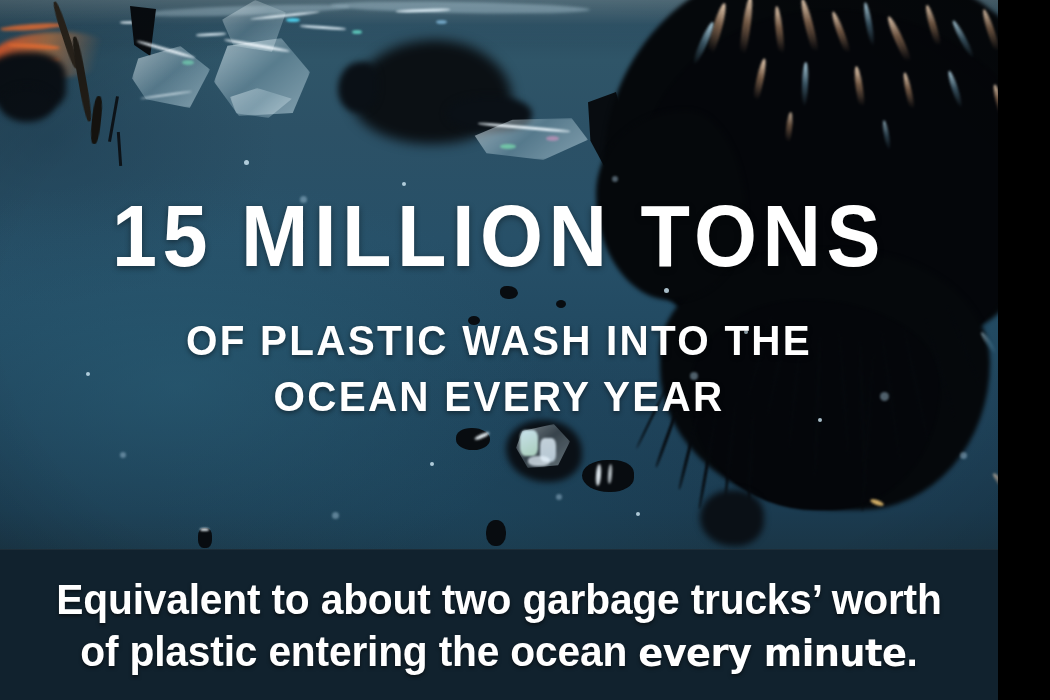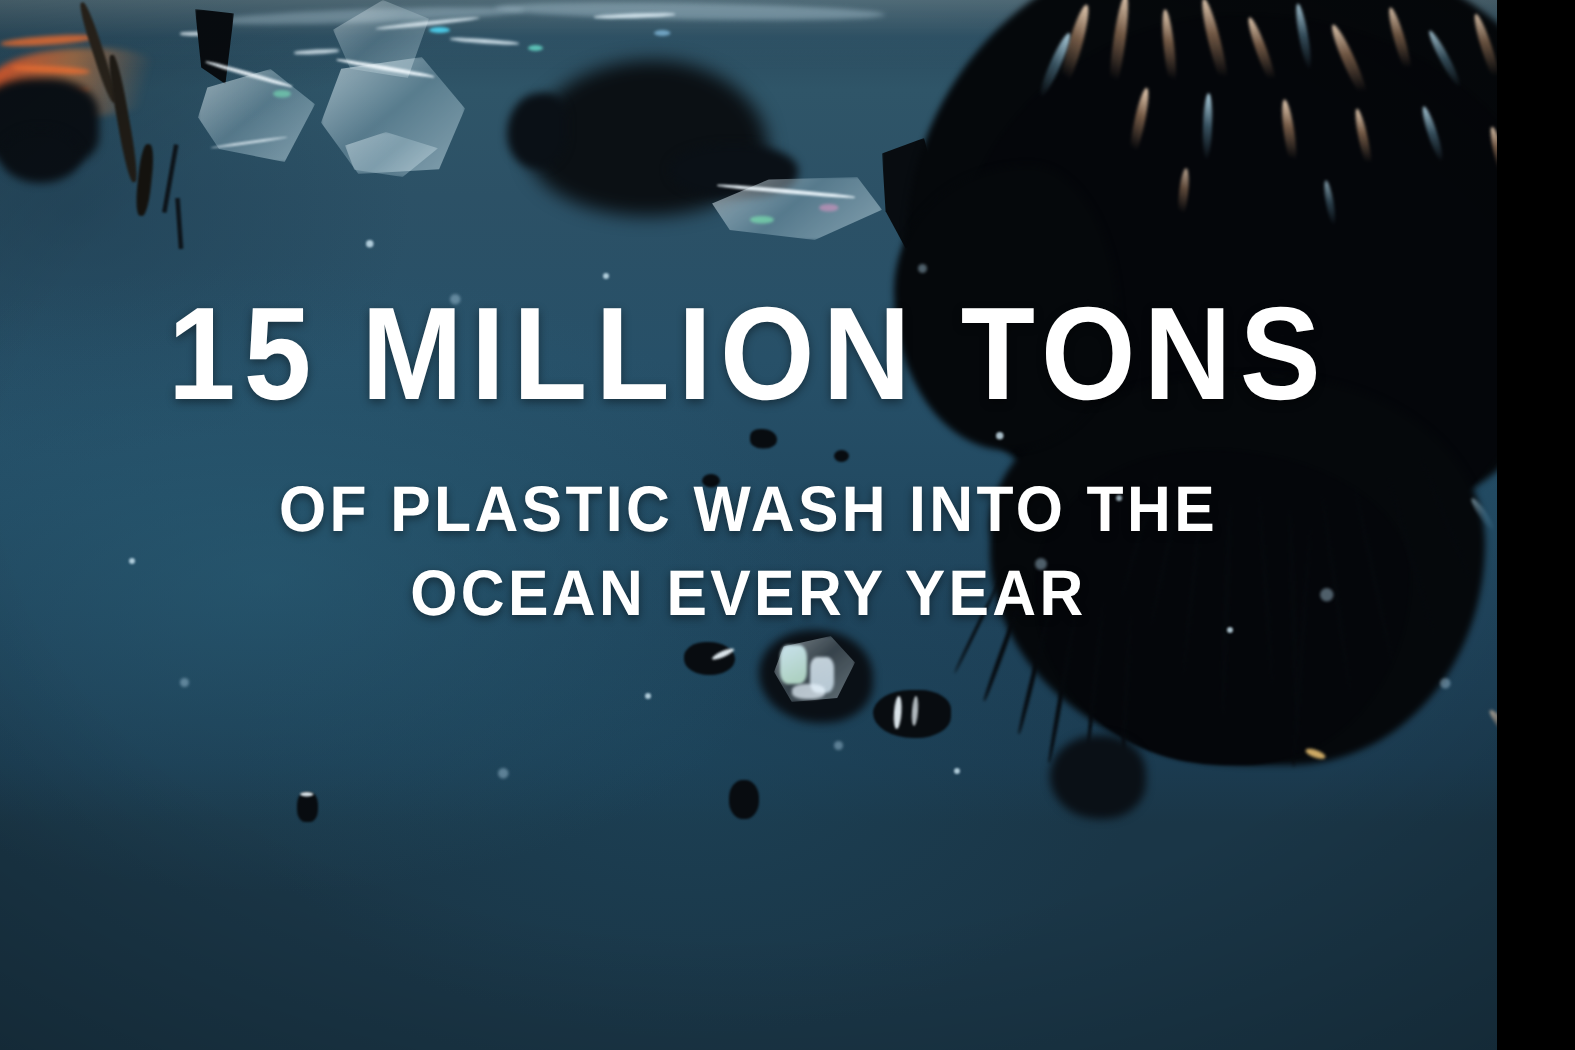--- a/index.html
+++ b/index.html
@@ -419,14 +419,20 @@
 
     <div class="headline">15 MILLION TONS</div>
 
     <div class="subhead">
       <div>OF PLASTIC WASH INTO THE</div>
       <div>OCEAN EVERY YEAR</div>
     </div>
 
   </div>
 
+  <div class="caption-bar">
+    <div class="caption">
+      <div>Equivalent to about two garbage trucks’ worth</div>
+      <div><span>of plastic entering the ocean </span><span class="emph">every minute</span><span>.</span></div>
+    </div>
+  </div>
 
 </div>
 
 </body></html>

